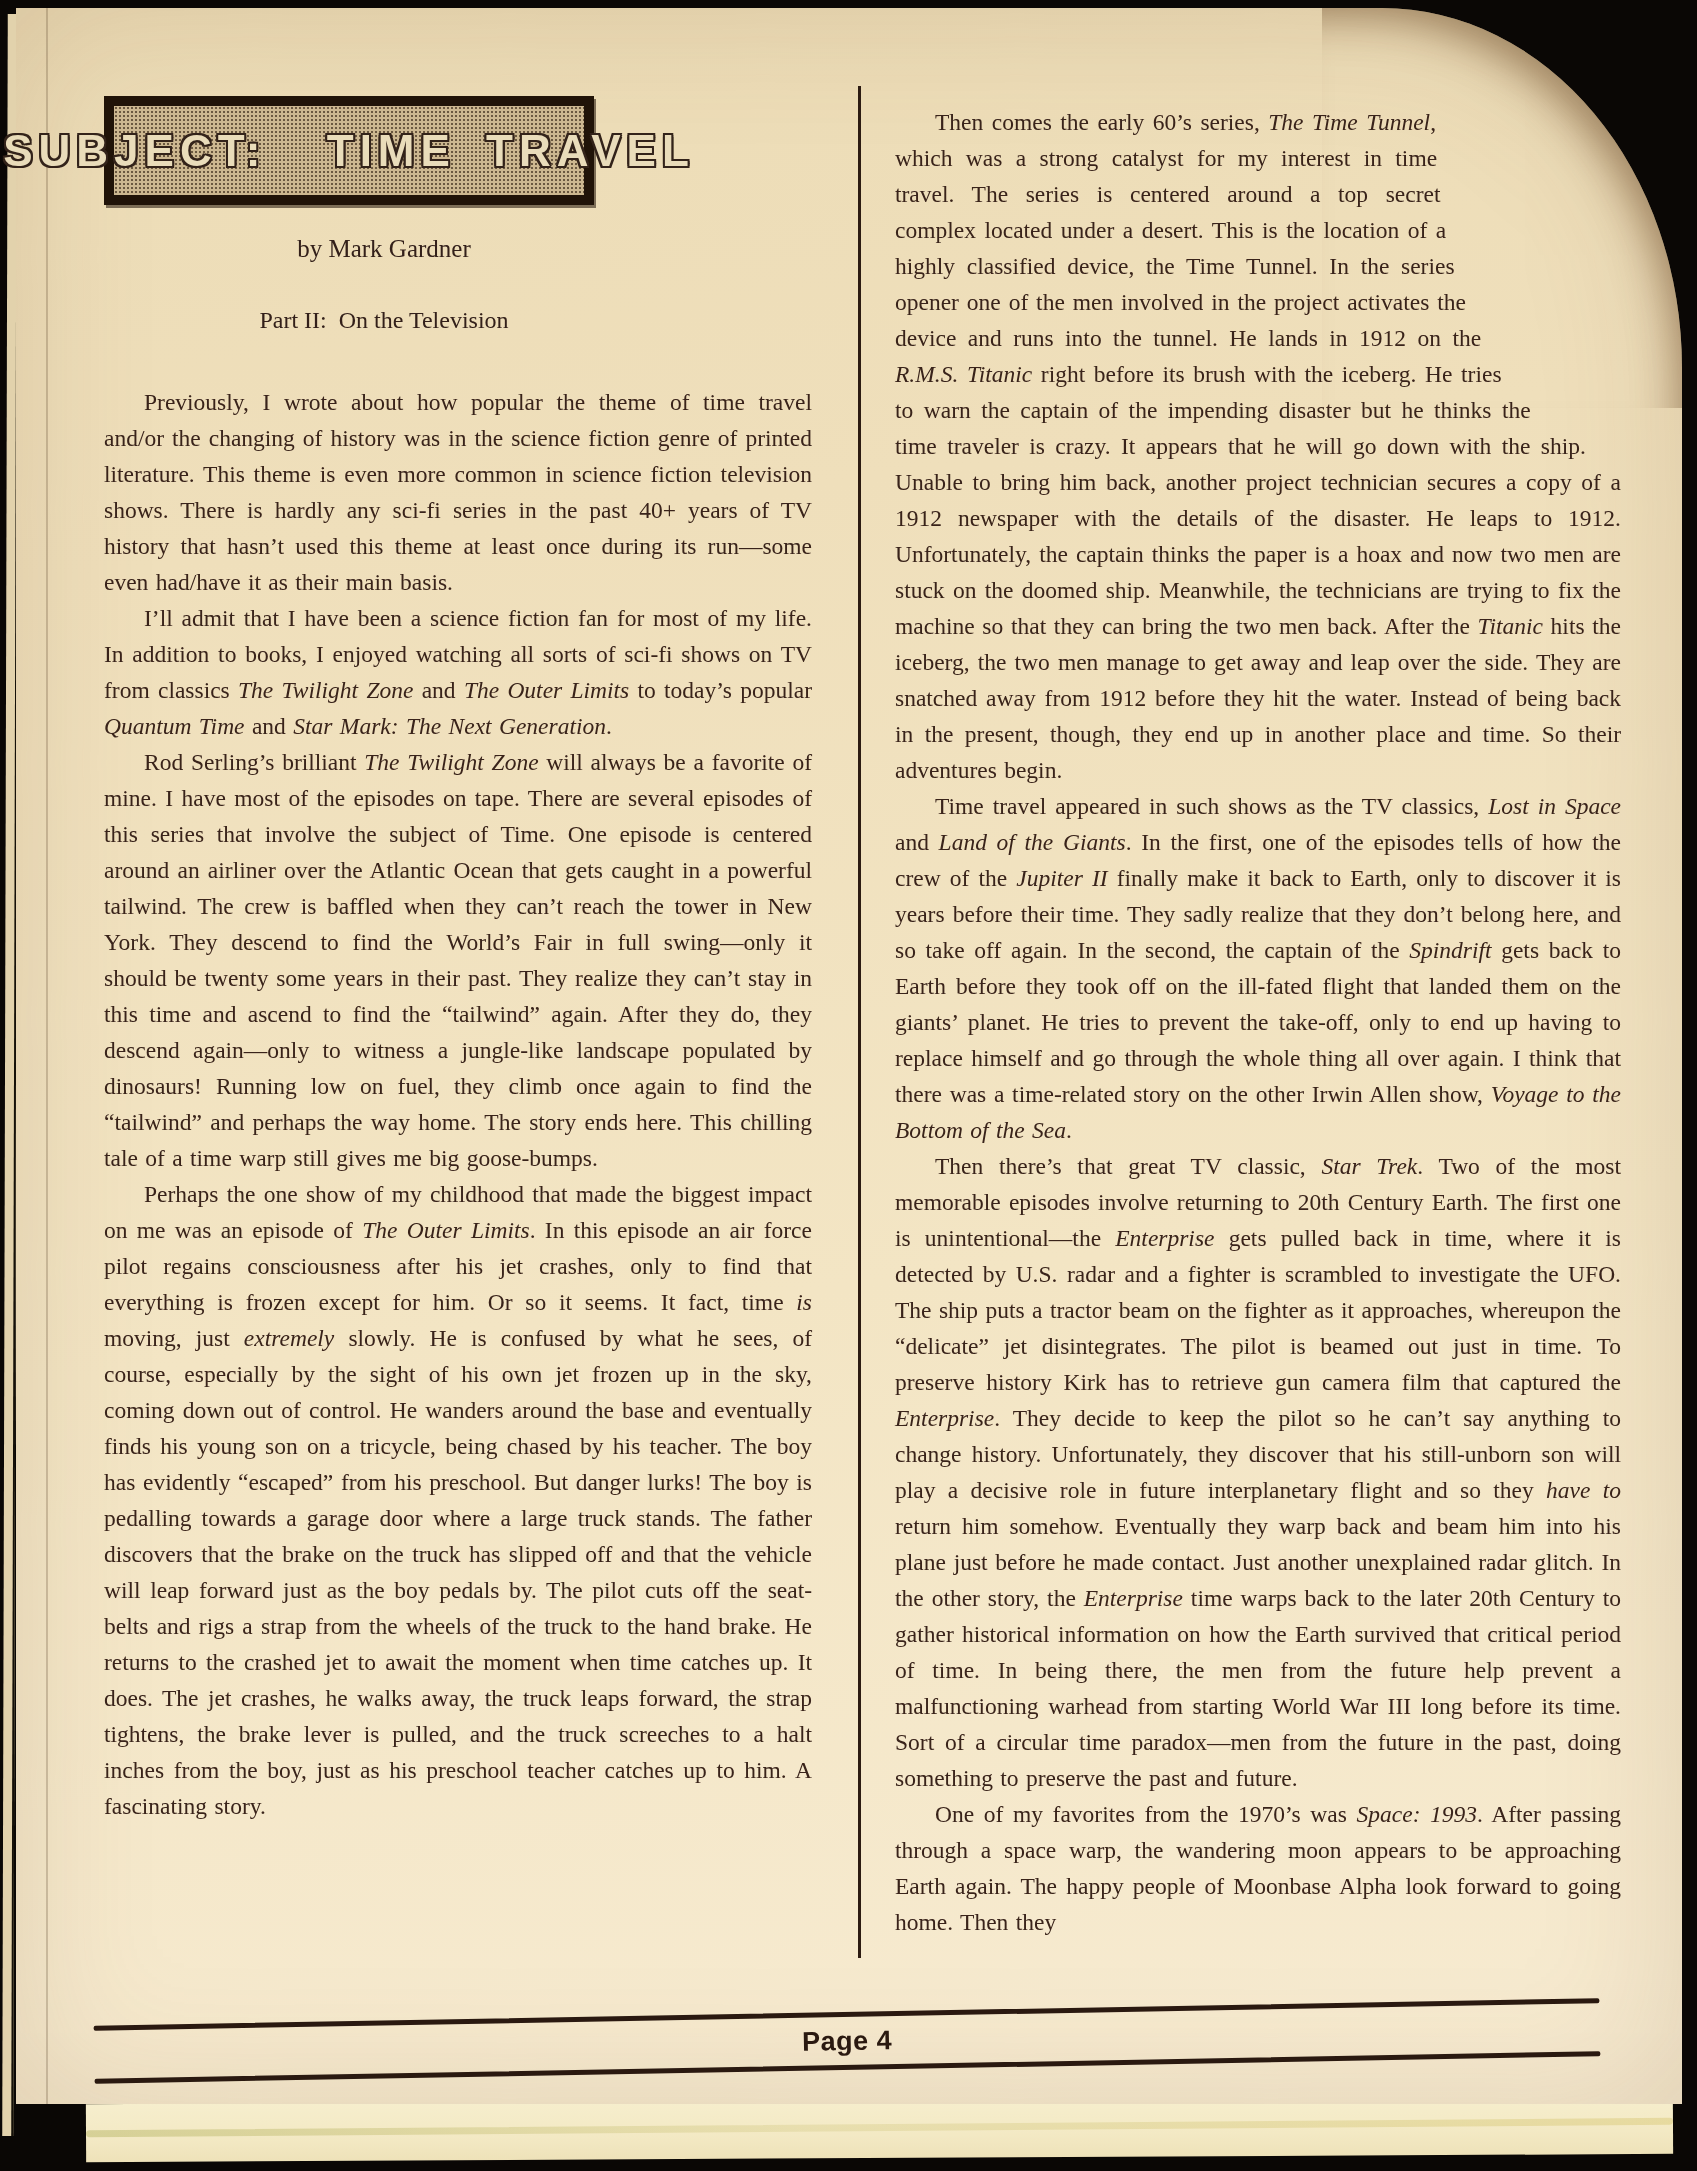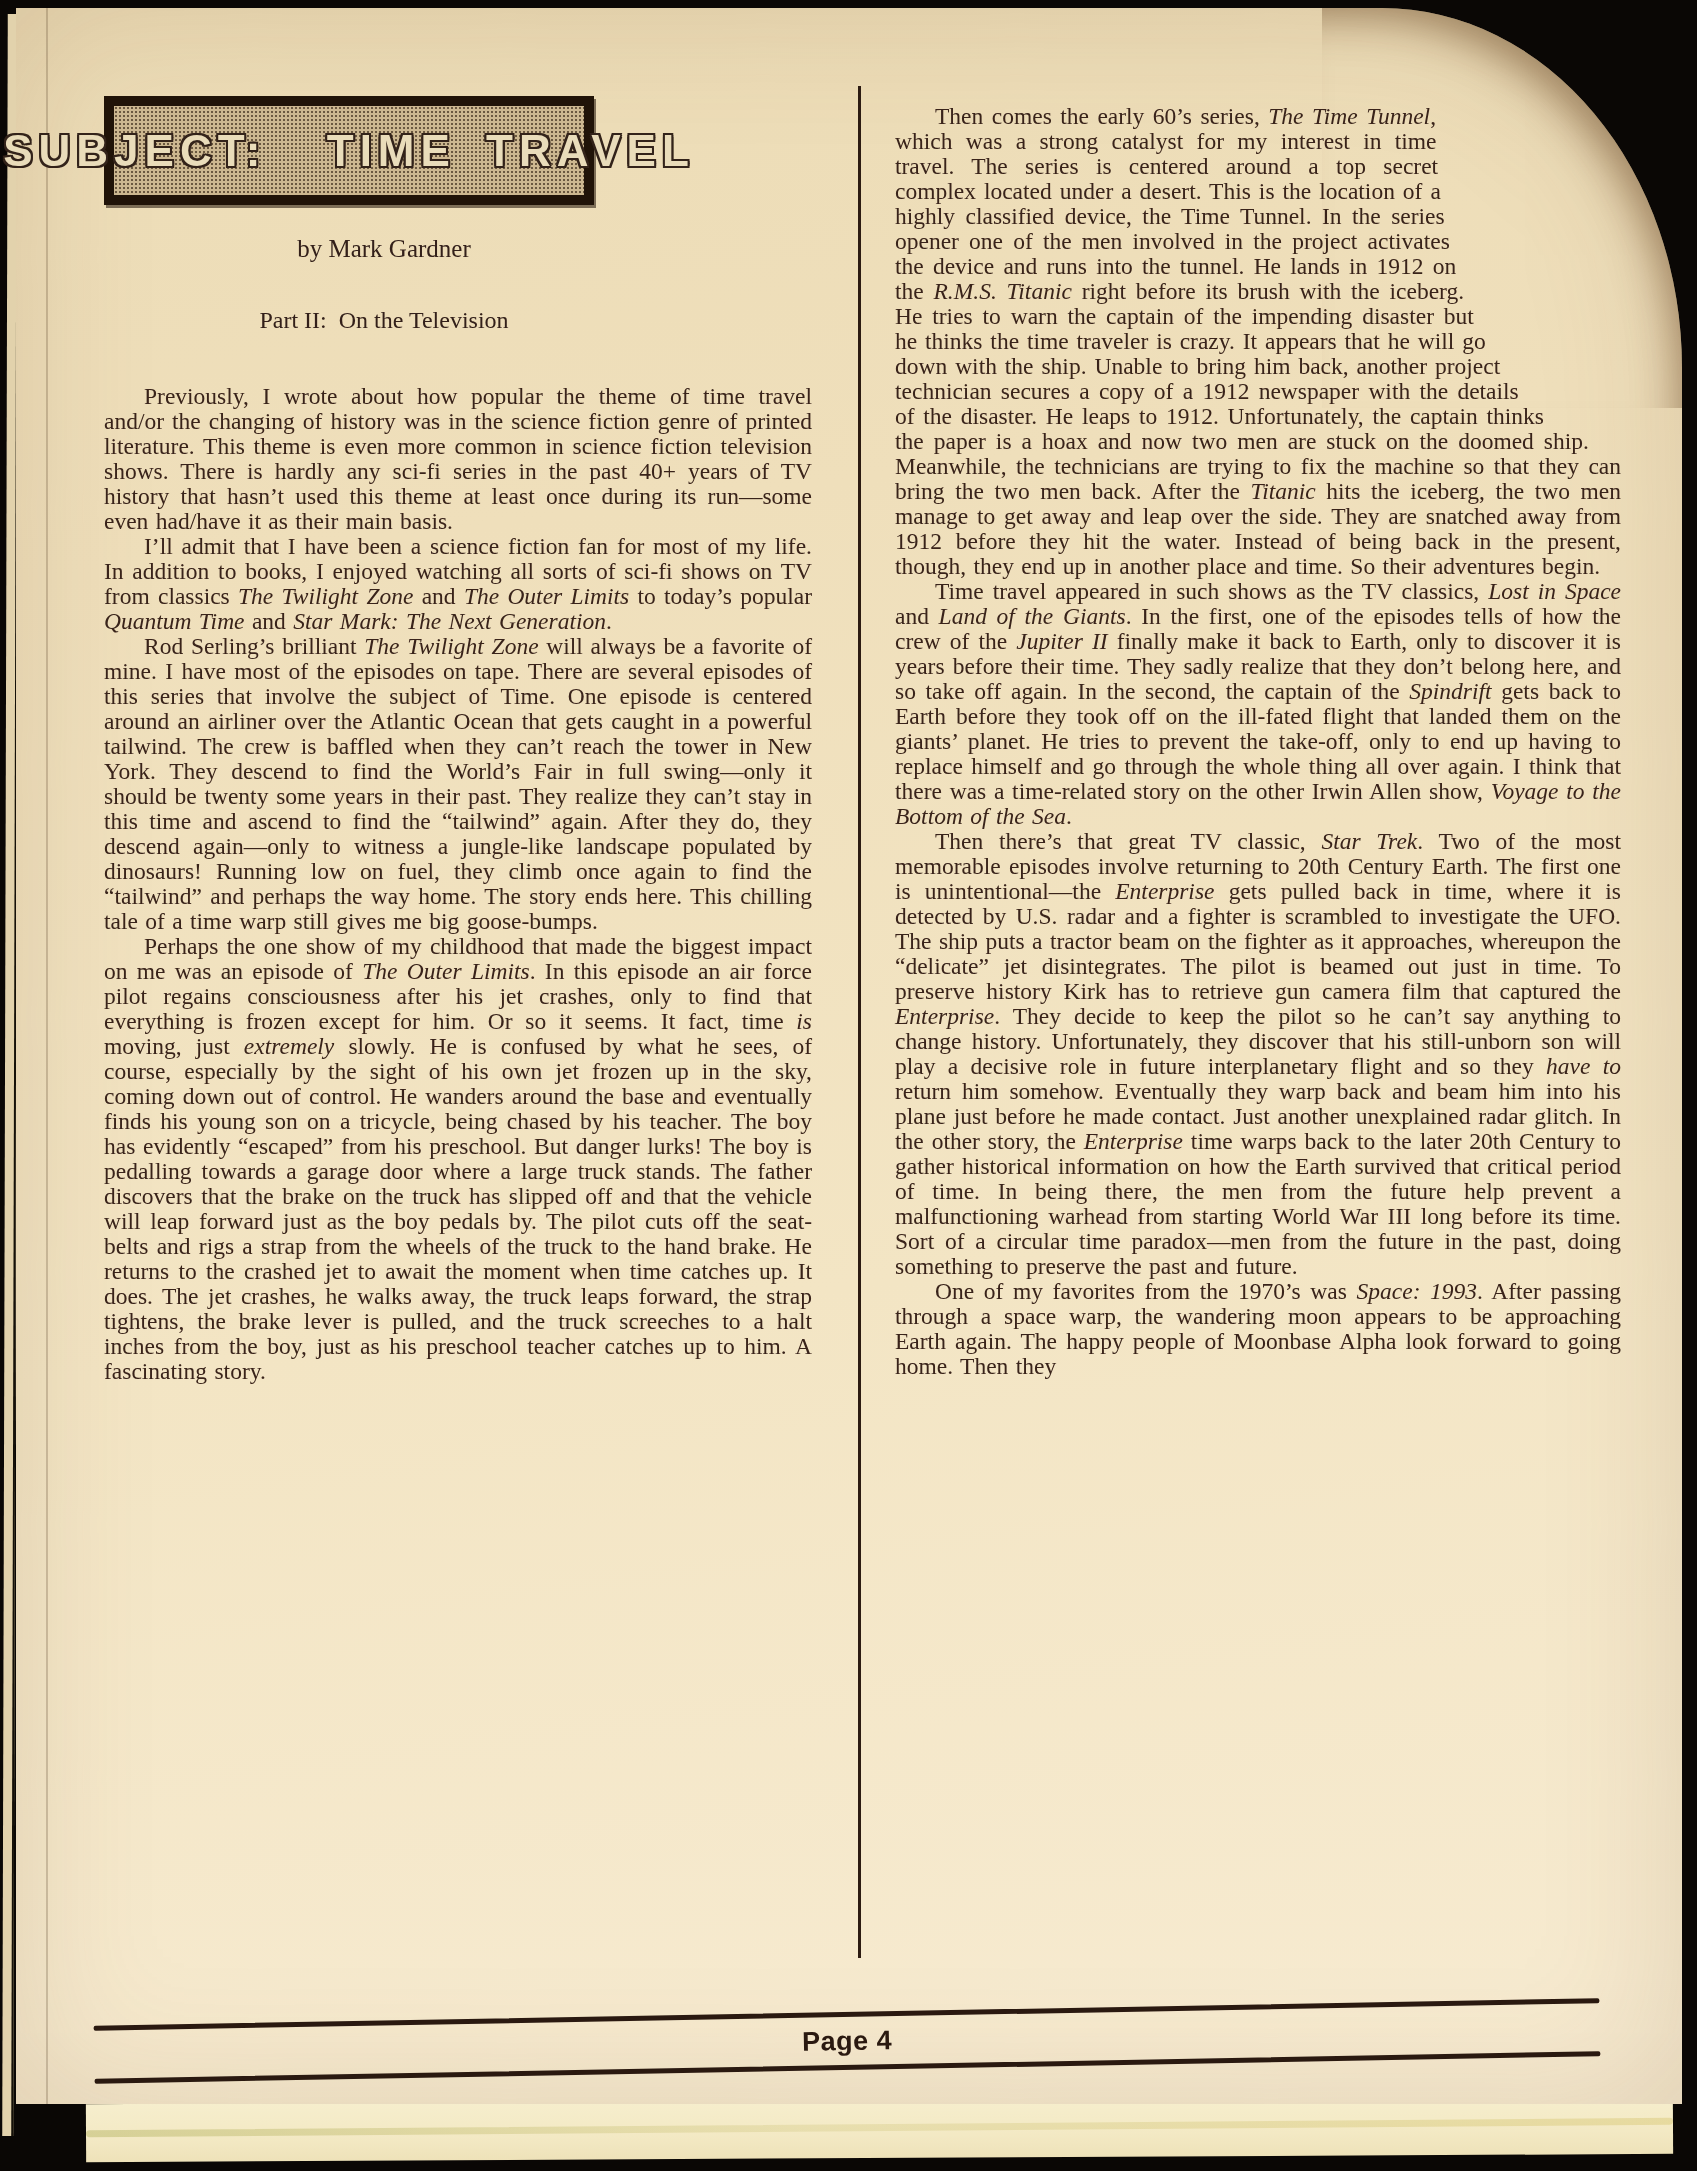--- a/index.html
+++ b/index.html
@@ -73,21 +73,21 @@
   .head-group{width:560px;text-align:center;}
   .byline{
     margin-top:30px;font-size:25px;color:#33201a;white-space:pre;
   }
   .part-heading{
     margin-top:44px;font-size:24px;color:#33201a;white-space:pre;
   }
   
   .paras{margin-top:50px;}
   .para{
-    margin:0;font-size:23.5px;line-height:25px;color:#39231a;
+    margin:0;font-size:23.5px;line-height:36px;color:#39231a;
     text-align:justify;text-indent:40px;word-spacing:1.5px;
   }
   .para em{font-style:italic;}
   .curl-float{
     float:right;width:185px;height:330px;
     shape-outside:ellipse(185px 330px at 100% 0%);
   }
   
   .footer{
     position:absolute;left:78px;right:82px;top:2004px;

